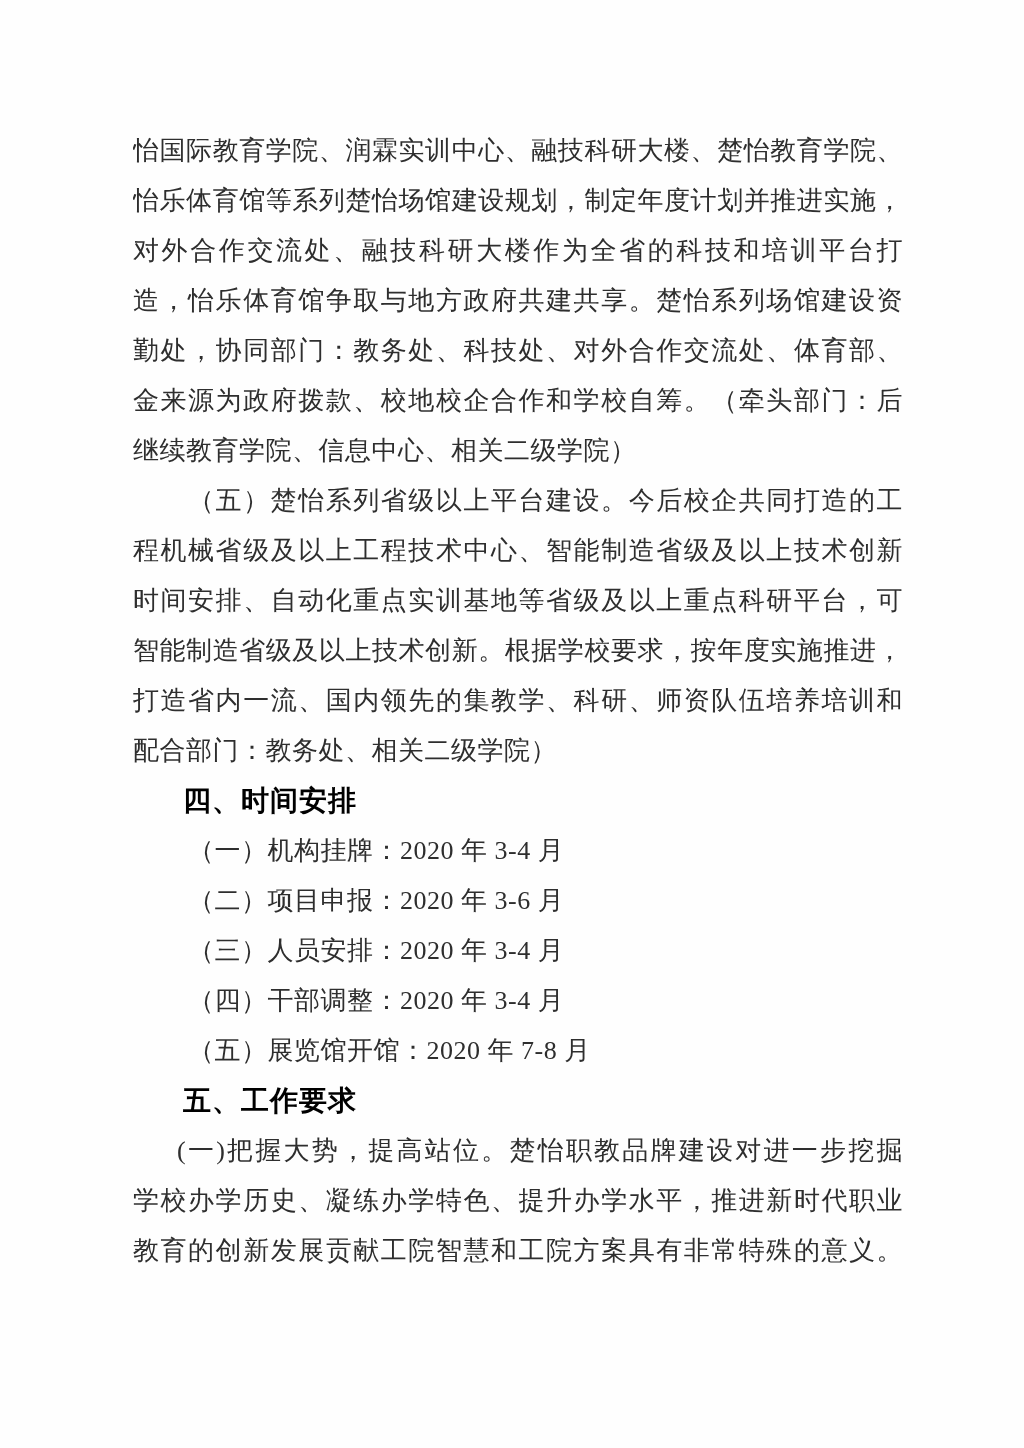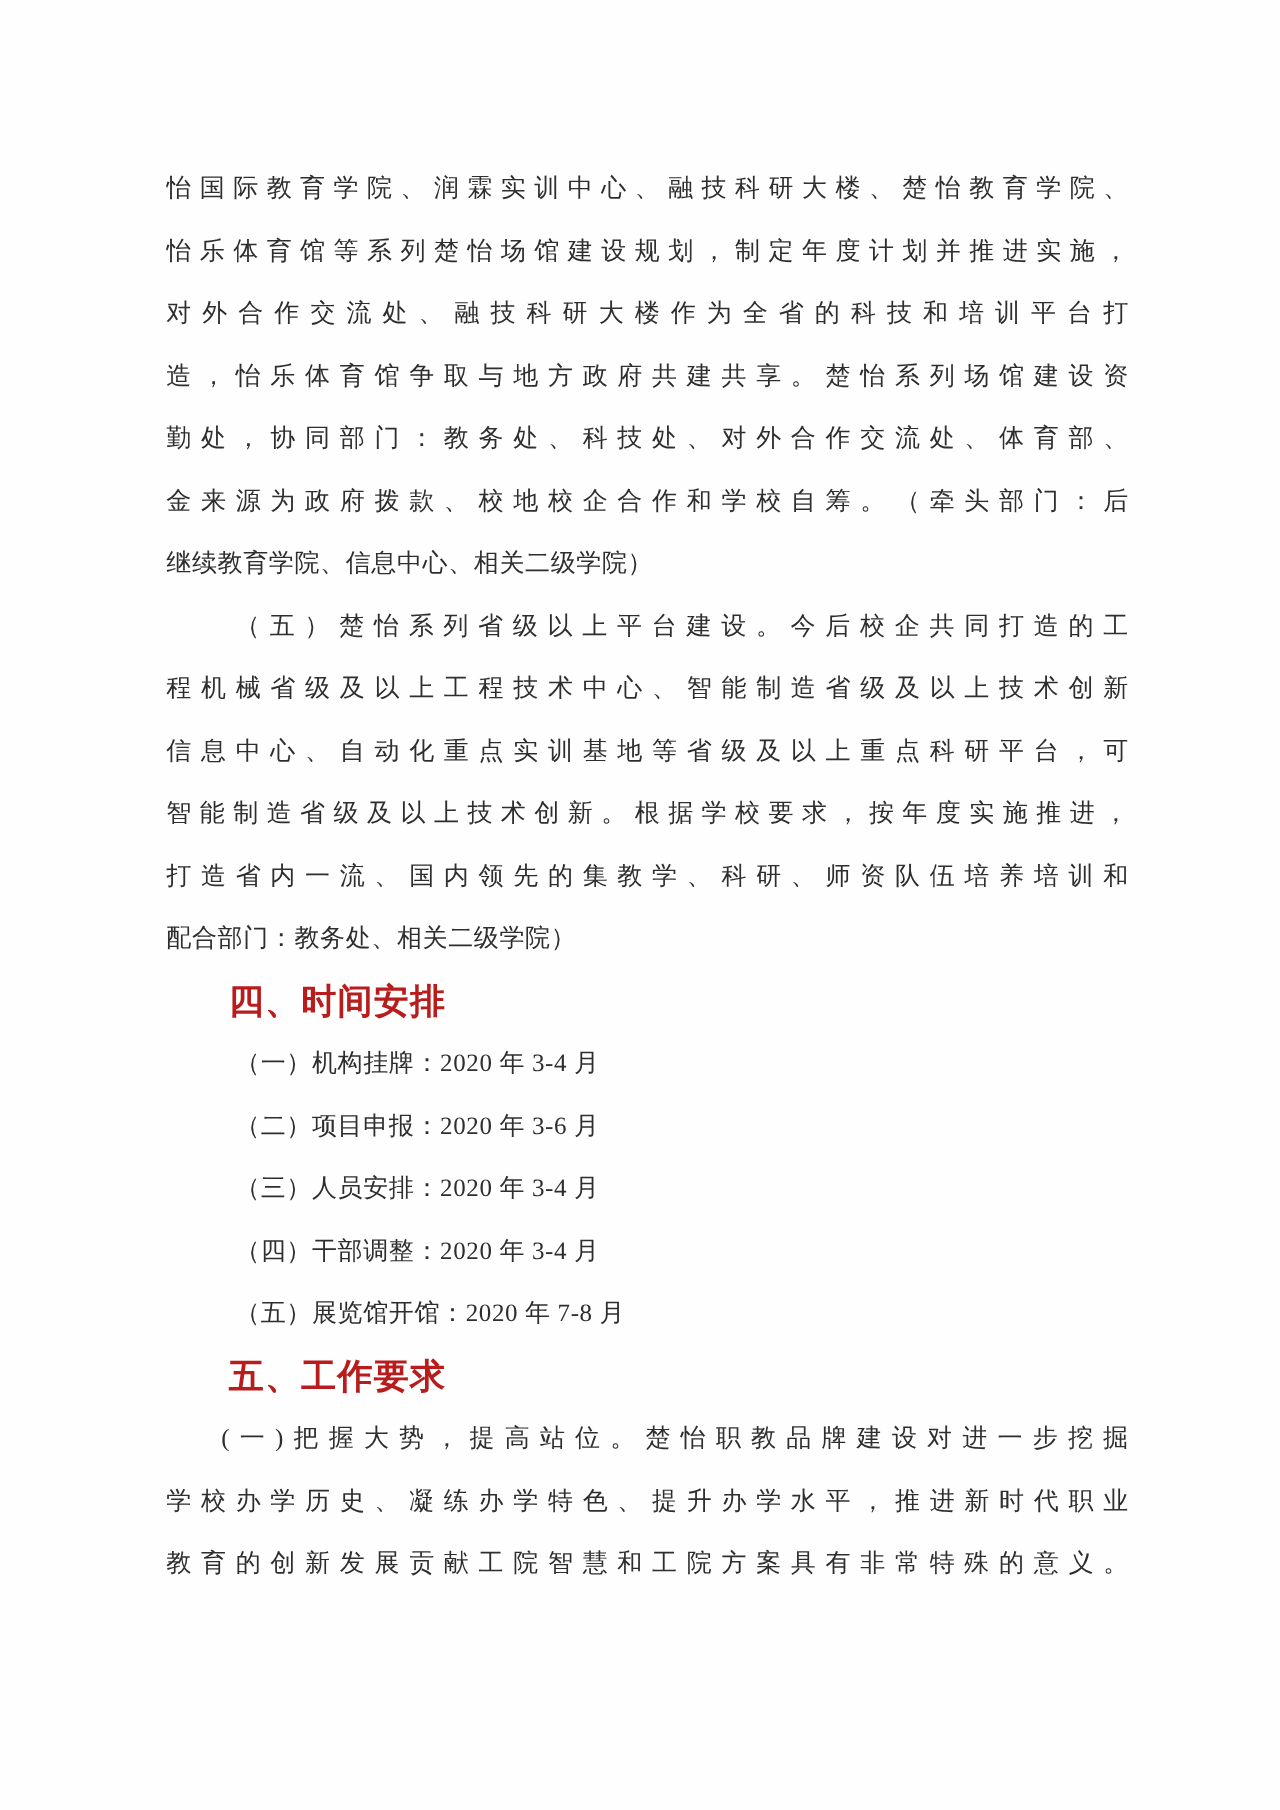--- a/index.html
+++ b/index.html
@@ -16,21 +16,21 @@
   }
   .doc {
     position: absolute;
     left: 133px;
     top: 126px;
     width: 770px;
   }
   .line {
     height: 50px;
     line-height: 50px;
-    font-size: 20px;
+    font-size: 26px;
     letter-spacing: 0.5px;
     color: #2e2e2e;
     font-family: "Liberation Serif", "DejaVu Serif", serif;
     overflow: hidden;
   }
   .fill {
     text-align: justify;
     text-align-last: justify;
   }
   .style-indent {
@@ -40,39 +40,39 @@
     text-indent: 44px;
   }
   .style-list {
     text-indent: 55px;
   }
   .style-heading {
     text-indent: 50px;
     font-family: "Liberation Sans", "DejaVu Sans", sans-serif;
     font-weight: 700;
     font-size: 28px;
-    color: #b91c1c;
+    color: #000000;
     letter-spacing: 1px;
   }
 </style>
 </head>
 <body>
 
 <div class="page">
   <div class="doc">
       <div class="line style-body fill">怡国际教育学院、润霖实训中心、融技科研大楼、楚怡教育学院、</div>
       <div class="line style-body fill">怡乐体育馆等系列楚怡场馆建设规划，制定年度计划并推进实施，</div>
       <div class="line style-body fill">对外合作交流处、融技科研大楼作为全省的科技和培训平台打</div>
       <div class="line style-body fill">造，怡乐体育馆争取与地方政府共建共享。楚怡系列场馆建设资</div>
       <div class="line style-body fill">勤处，协同部门：教务处、科技处、对外合作交流处、体育部、</div>
       <div class="line style-body fill">金来源为政府拨款、校地校企合作和学校自筹。（牵头部门：后</div>
       <div class="line style-body">继续教育学院、信息中心、相关二级学院）</div>
       <div class="line style-indent fill">（五）楚怡系列省级以上平台建设。今后校企共同打造的工</div>
       <div class="line style-body fill">程机械省级及以上工程技术中心、智能制造省级及以上技术创新</div>
-      <div class="line style-body fill">信息中心、自动化重点实训基地等省级及以上重点科研平台，可</div>
+      <div class="line style-body fill">时间安排、自动化重点实训基地等省级及以上重点科研平台，可</div>
       <div class="line style-body fill">智能制造省级及以上技术创新。根据学校要求，按年度实施推进，</div>
       <div class="line style-body fill">打造省内一流、国内领先的集教学、科研、师资队伍培养培训和</div>
       <div class="line style-body">配合部门：教务处、相关二级学院）</div>
       <div class="line style-heading">四、时间安排</div>
       <div class="line style-list">（一）机构挂牌：2020 年 3-4 月</div>
       <div class="line style-list">（二）项目申报：2020 年 3-6 月</div>
       <div class="line style-list">（三）人员安排：2020 年 3-4 月</div>
       <div class="line style-list">（四）干部调整：2020 年 3-4 月</div>
       <div class="line style-list">（五）展览馆开馆：2020 年 7-8 月</div>
       <div class="line style-heading">五、工作要求</div>

